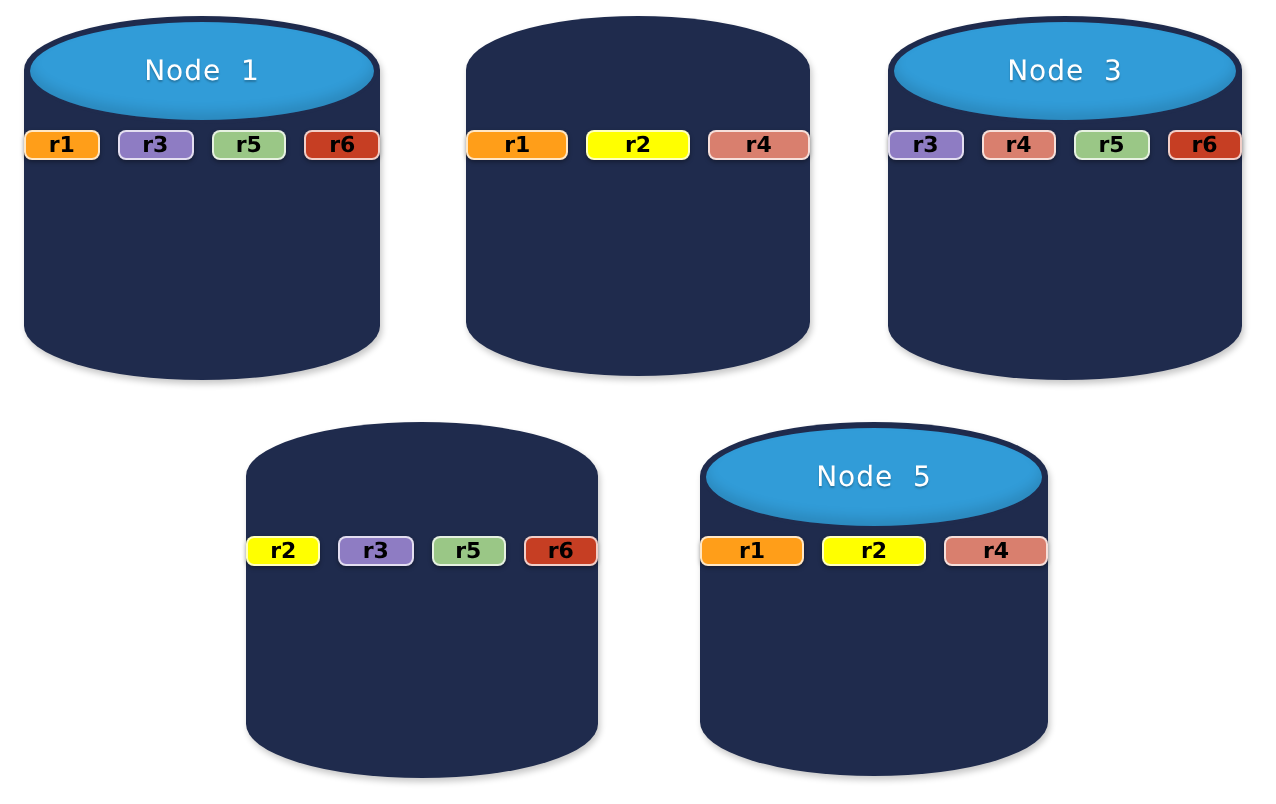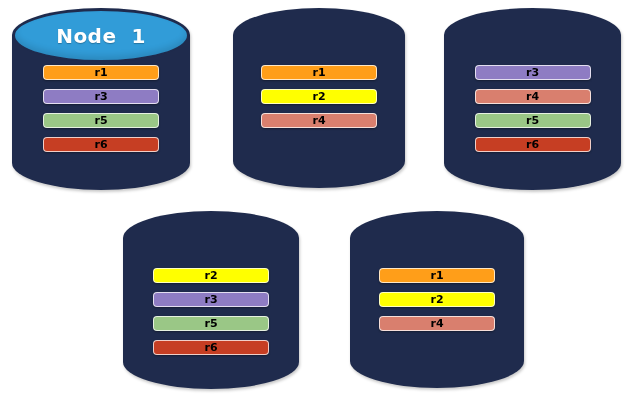--- a/index.html
+++ b/index.html
@@ -27,32 +27,32 @@
     background: var(--blue, #319CD8);
     border: 2px solid var(--navy, #1F2B4D);
     box-sizing: border-box;
     box-shadow: inset 0 -4px 6px rgba(0,0,0,0.12);
     display: flex;
     align-items: center;
     justify-content: center;
   }
   .node-title {
     color: #ffffff;
-    font-weight: bold;
-    font-size: 20px;
+    font-weight: normal;
+    font-size: 14px;
     letter-spacing: 0.5px;
     white-space: pre;
     text-shadow: 0 1px 1px rgba(0,0,0,0.25);
   }
   .bars {
     position: absolute;
     left: 0; right: 0; top: 57px;
     display: flex;
-    flex-direction: column;
-    align-items: center;
+    flex-direction: row;
+    align-items: flex-start;
     gap: 9px;
   }
   .bar {
     width: 116px;
     height: 15px;
     border-radius: 4px;
     border: 1px solid rgba(255,255,255,0.75);
     box-sizing: border-box;
     box-shadow: 0 1px 2px rgba(0,0,0,0.35);
     display: flex;
@@ -109,20 +109,23 @@
           <span class="bar-label">r2</span>
         </div>
         <div class="bar" style="background: rgb(217, 127, 110);">
           <span class="bar-label">r4</span>
         </div>
       </div>
   </div>
 
   <div class="node" id="n3">
     <div class="cyl"></div>
+    <div class="cyl-top">
+      <span class="node-title">Node  3</span>
+    </div>
     <div class="bars">
 
     <div class="bar" style="background: rgb(142, 124, 195);">
           <span class="bar-label">r3</span>
         </div>
         <div class="bar" style="background: rgb(217, 127, 110);">
           <span class="bar-label">r4</span>
         </div>
         <div class="bar" style="background: rgb(154, 199, 134);">
           <span class="bar-label">r5</span>
@@ -147,20 +150,23 @@
           <span class="bar-label">r5</span>
         </div>
         <div class="bar" style="background: rgb(198, 62, 35);">
           <span class="bar-label">r6</span>
         </div>
       </div>
   </div>
 
   <div class="node" id="n5">
     <div class="cyl"></div>
+    <div class="cyl-top">
+      <span class="node-title">Node  5</span>
+    </div>
     <div class="bars">
 
     <div class="bar" style="background: rgb(255, 158, 25);">
           <span class="bar-label">r1</span>
         </div>
         <div class="bar" style="background: rgb(255, 255, 0);">
           <span class="bar-label">r2</span>
         </div>
         <div class="bar" style="background: rgb(217, 127, 110);">
           <span class="bar-label">r4</span>

